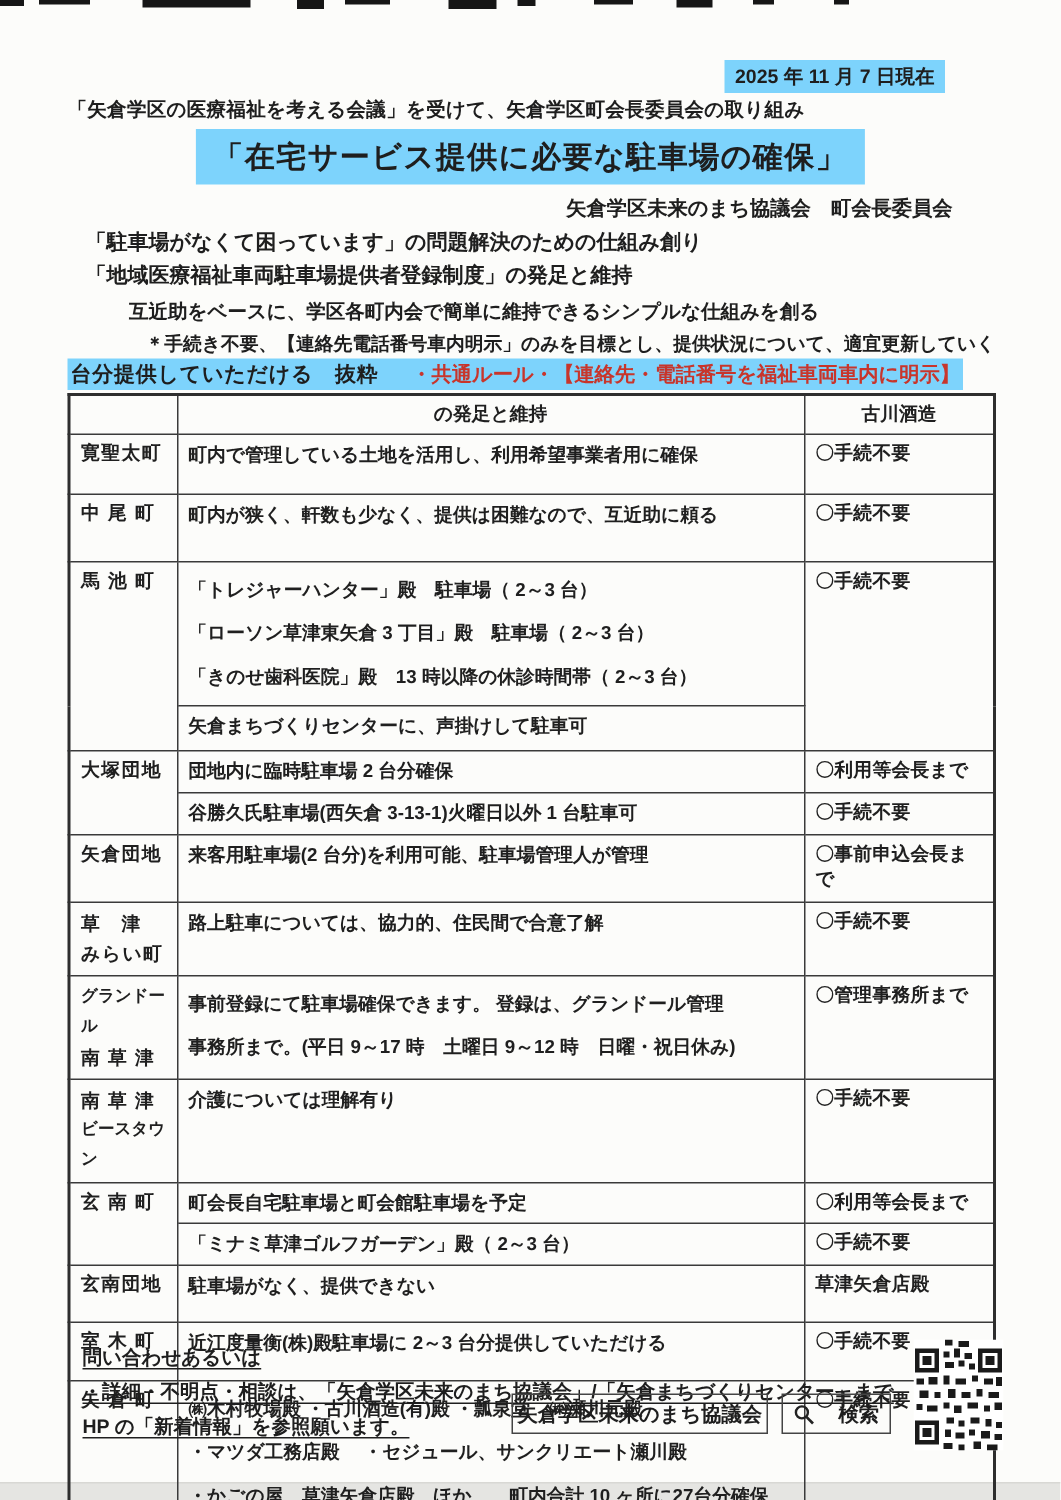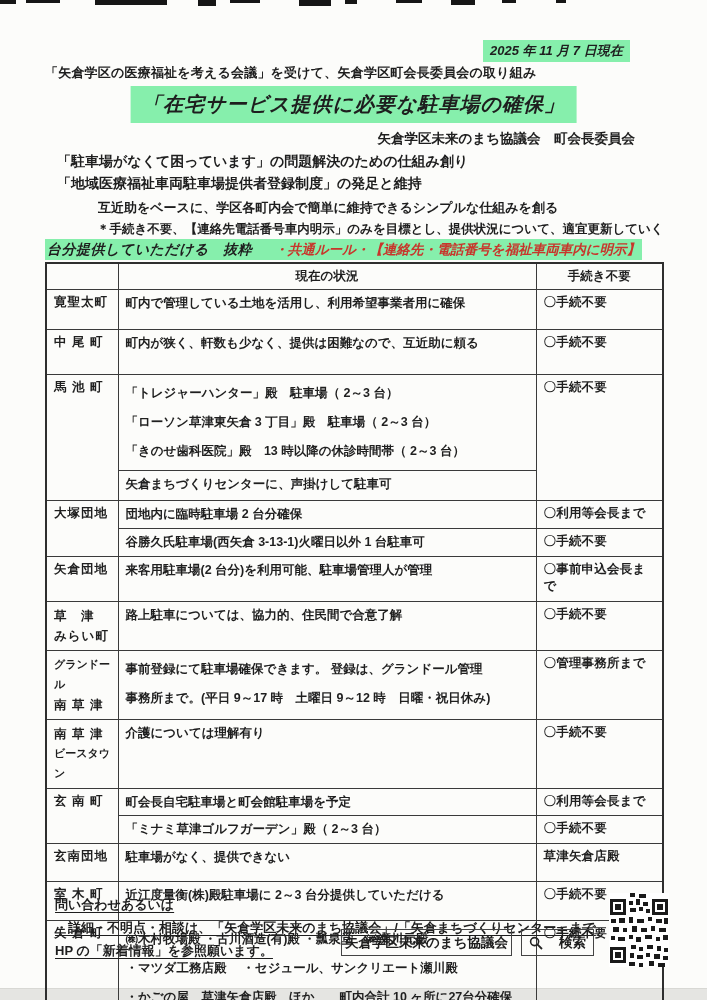--- a/index.html
+++ b/index.html
@@ -10,33 +10,33 @@
     color:#1e1e1e;
     position:relative;
   }
   .page{position:relative;width:707px;height:1000px;background:#fcfcfa;}
 
   
   .top-strip{position:absolute;top:0;left:0;width:707px;height:8px;}
   .top-strip i{position:absolute;top:0;background:#161616;display:block;}
   .bottom-strip{position:absolute;left:0;bottom:0;width:707px;height:11px;background:#e5e5e2;border-top:1px solid #d8d8d4;}
 
-  .hl{background:#86efac;font-style:italic;}
+  .hl{background:#7dd3fc;}
   .red{color:#c8352b;}
 
   .date-note{position:absolute;left:483px;top:40px;font-size:13px;font-weight:700;padding:2px 7px;}
   .intro{position:absolute;left:45px;top:64px;font-size:13px;font-weight:700;letter-spacing:.2px;}
   .main-title{position:absolute;left:50%;transform:translateX(-50%);top:86px;
     font-size:20px;font-weight:700;padding:5px 12px;letter-spacing:1px;white-space:nowrap;}
   .attribution{position:absolute;right:72px;top:130px;font-size:13.5px;font-weight:700;}
 
   .pt{position:absolute;font-weight:700;white-space:nowrap;}
   .pt0{left:57px;top:153px;font-size:14px;}
   .pt1{left:57px;top:175px;font-size:14px;}
-  .pt2{left:98px;top:199px;font-size:13px;}
+  .pt2{left:86px;top:199px;font-size:13px;}
   .pt3{left:97px;top:221px;font-size:12.5px;}
 
   .section-bar{position:absolute;left:45px;top:239px;width:597px;height:21px;
     display:flex;align-items:center;justify-content:space-between;padding:0 2px;box-sizing:border-box;}
   .section-label{font-size:14px;font-weight:700;letter-spacing:.5px;}
   .section-rule{font-size:13.5px;font-weight:700;}
 
   table.ptable{position:absolute;left:45px;top:262px;width:617px;
     border-collapse:collapse;table-layout:fixed;
     border:2px solid #2e2e2e;}
@@ -99,22 +99,22 @@
 
   <table class="ptable">
     <colgroup>
         <col style="width:72px">
         <col style="width:418px">
         <col style="width:127px">
       </colgroup>
     <tbody>
         <tr style="height:20px">
       <td class="thead"></td>
-      <td class="thead">現在の状況</td>
-      <td class="thead">手続き不要</td>
+      <td class="thead">の発足と維持</td>
+      <td class="thead">古川酒造</td>
     </tr>
 
     <tr style="height:40px">
       <td class="name">寛聖太町</td>
       <td class="cell">
             <div class="single">町内で管理している土地を活用し、利用希望事業者用に確保</div>
           </td>
       <td class="proc">〇手続不要</td>
     </tr>
 

